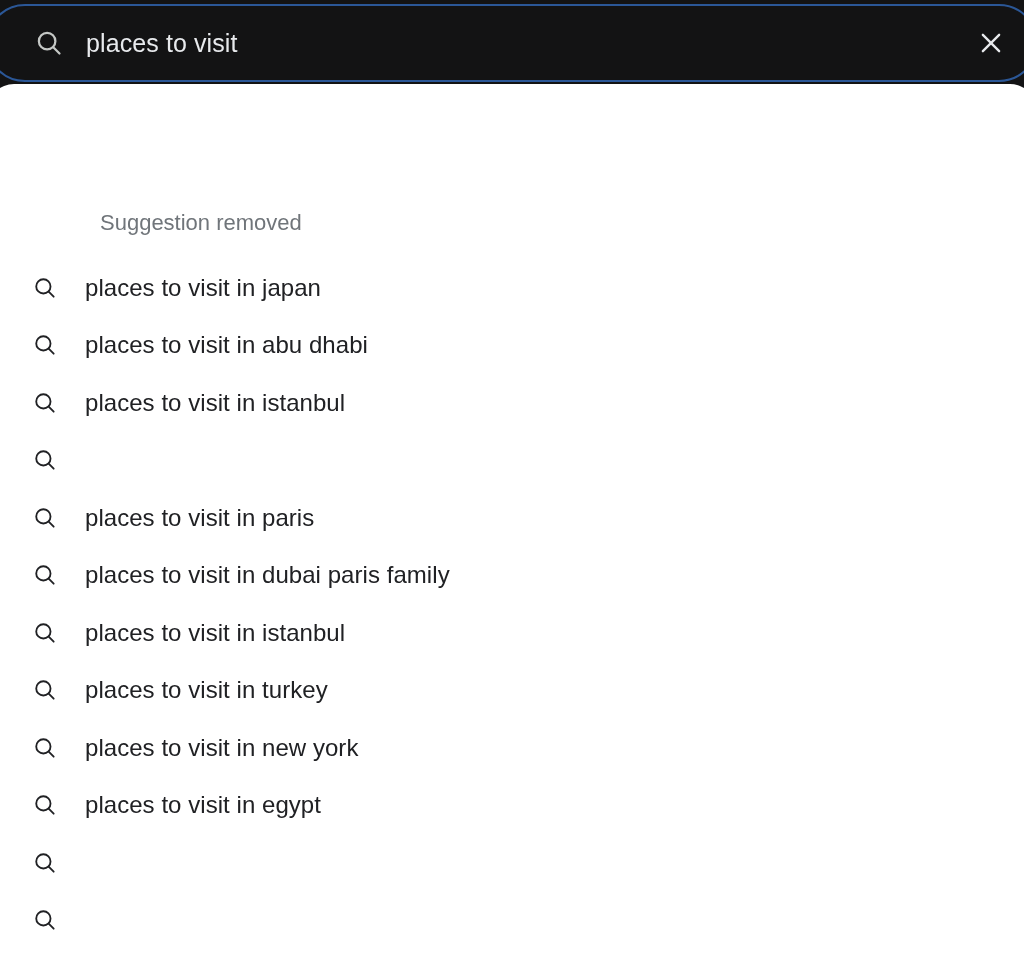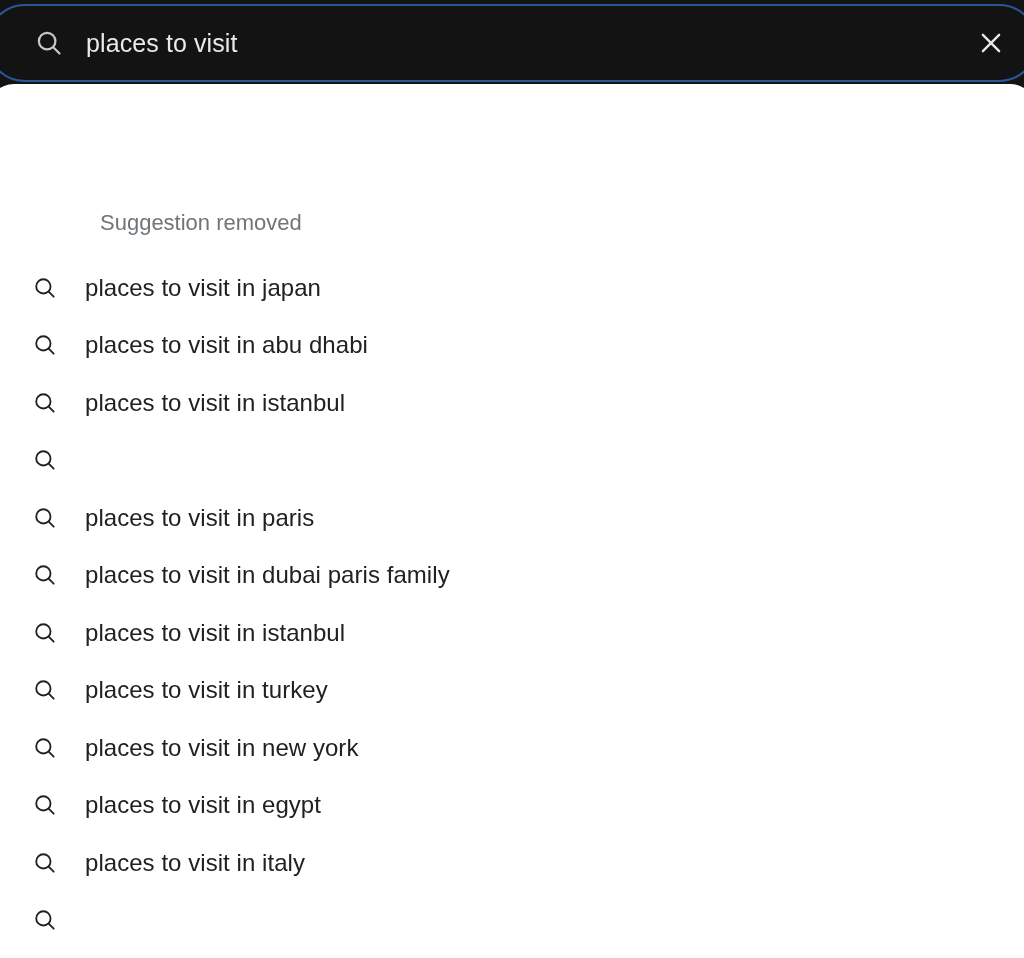--- a/index.html
+++ b/index.html
@@ -282,23 +282,20 @@
         </span>
       </div>
 
       <div class="suggestion-row">
         <span class="row-icon">
           <svg viewBox="0 0 24 24" width="26" height="26" fill="none" stroke="#202124" stroke-width="1.7" stroke-linecap="round">
             <circle cx="10.5" cy="10.5" r="6.6"></circle>
               <line x1="15.4" y1="15.4" x2="20" y2="20"></line>
           </svg>
         </span>
-        <span class="row-text">
-          <span class="pfx">places to visit </span><span class="sfx">in italy</span>
-        </span>
       </div>
 
       <div class="suggestion-row">
         <span class="row-icon">
           <svg viewBox="0 0 24 24" width="26" height="26" fill="none" stroke="#202124" stroke-width="1.7" stroke-linecap="round">
             <circle cx="10.5" cy="10.5" r="6.6"></circle>
               <line x1="15.4" y1="15.4" x2="20" y2="20"></line>
           </svg>
         </span>
       </div>

